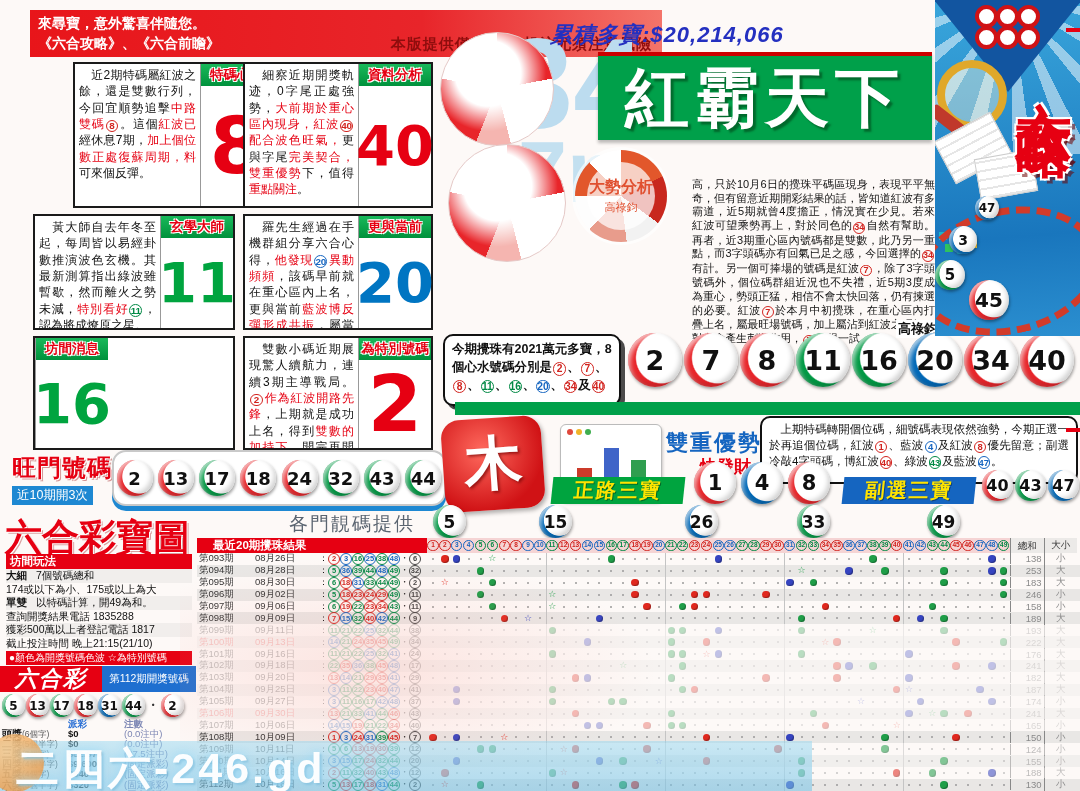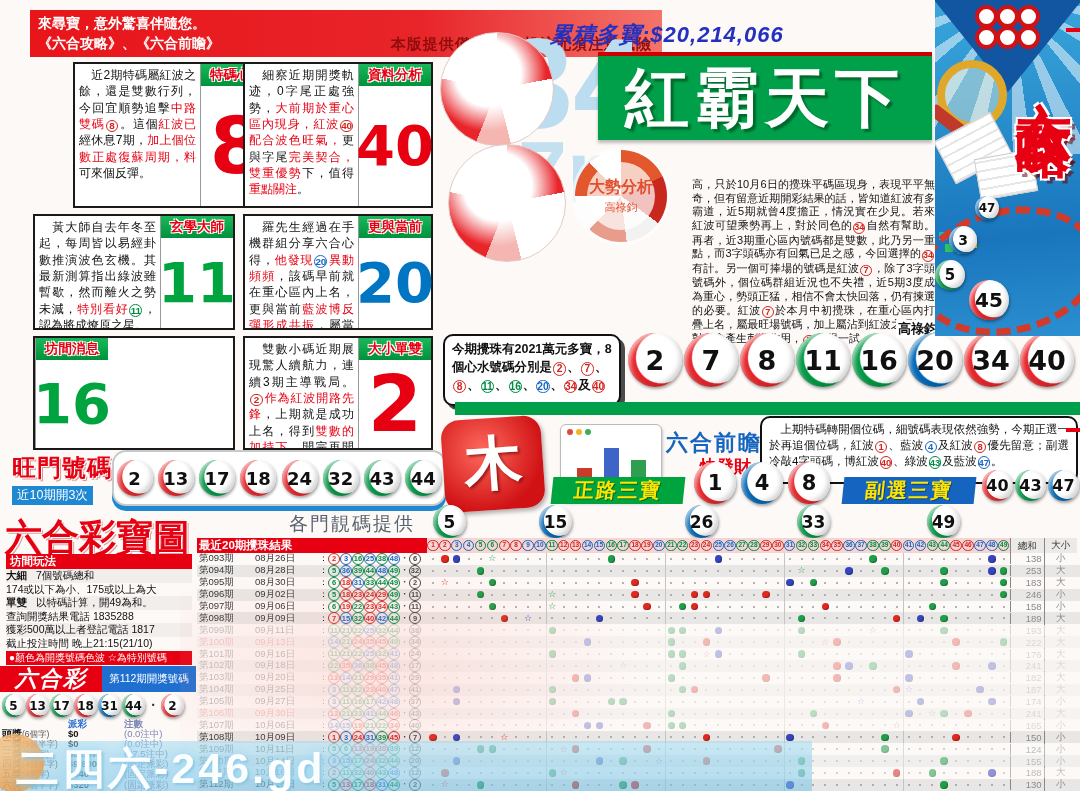--- a/index.html
+++ b/index.html
@@ -155,21 +155,21 @@
   .prow .pp{width:56px;flex:0 0 auto;font-weight:bold;}
   .prow .pu{flex:1;color:#7c86b4;white-space:nowrap;}
   .prow.phead{color:#2a6fd4;font-weight:bold;}
 
   
   .chart{position:absolute;left:197px;top:505px;width:883px;height:286px;}
   .c-provide{position:absolute;left:92px;top:6px;font-size:19px;color:#5a6470;letter-spacing:2px;}
   #c-door .ball{position:absolute;}
   .c-header{position:absolute;left:0;top:33px;height:15px;display:flex;width:100%;}
   .c-htitle{width:230px;flex:0 0 auto;background:#e60012;color:#fff;font-weight:bold;font-size:11.5px;line-height:15px;
-    padding-left:2px;box-sizing:border-box;}
+    padding-left:16px;box-sizing:border-box;}
   #c-hnums{display:flex;background:#f5d4d4;}
   .c-hcell{width:11.9px;display:flex;align-items:center;justify-content:center;flex:0 0 auto;}
   .c-hcell .cn{width:9.5px;height:9.5px;font-size:6.5px;margin:0;border-width:1px;}
   .c-hsum,.c-hsize{background:#eceae8;font-size:9.5px;line-height:15px;text-align:center;flex:0 0 auto;color:#333;border-left:1px solid #888;box-sizing:border-box;}
   .c-hsum{width:34px;}.c-hsize{width:33px;font-family:Liberation Mono, monospace;}
   #c-rows{position:absolute;left:0;top:48px;width:100%;}
   .c-row{display:flex;height:11.9px;align-items:center;font-size:9.5px;}
   .c-row:nth-child(even){background:#e9e7e5;}
   .c-period{width:58px;flex:0 0 auto;white-space:nowrap;padding-left:2px;box-sizing:border-box;color:#333;}
   .c-date{width:64px;flex:0 0 auto;white-space:nowrap;color:#333;}
@@ -241,21 +241,21 @@
       </div>
       <div class="tip" style="left: 0px; top: 274px; width: 202px; height: 114px;">
         <div class="tip-side">
           <div class="tip-label">坊間消息</div>
           <div class="tip-num num-green" style="font-size: 56px;">16</div>
         </div>
       </div>
       <div class="tip" style="left: 210px; top: 274px; width: 190px; height: 114px;">
         <div class="tip-text"><span class="">　雙數小碼近期展現驚人續航力，連續3期主導戰局。</span><span class="r"><span class="cn c-red">2</span>作為紅波開路先鋒</span><span class="">，上期就是成功上名，得到</span><span class="r">雙數的加持下</span><span class="">，開完再開絕不為奇。</span></div>
         <div class="tip-side">
-          <div class="tip-label">大小單雙</div>
+          <div class="tip-label">為特別號碼</div>
           <div class="tip-num num-red" style="font-size: 78px;">2</div>
         </div>
       </div>
     </div>
 
   <div class="hot">
     <div class="hot-title">旺門號碼</div>
     <div class="hot-sub">近10期開3次</div>
     <div class="hot-balls" id="hot-balls">
         <span class="ball red" style="height: 36px; width: 36px; font-size: 18px;">2</span>
@@ -319,21 +319,21 @@
         <div class="wcol">
           <div class="wbar" style="height: 34px; background: rgb(63, 100, 200);"></div>
           <div class="wbase"></div>
         </div>
         <div class="wcol">
           <div class="wbar" style="height: 22px; background: rgb(47, 158, 79);"></div>
           <div class="wbase"></div>
         </div>
       </div>
   </div>
-  <div class="lucky-title">六合前瞻</div>
+  <div class="lucky-title">雙重優勢</div>
   <div class="lucky-sub">快發財</div>
   <div class="lucky-note">　上期特碼轉開個位碼，細號碼表現依然強勢，今期正選一於再追個位碼，紅波<span class="cn c-red">1</span>、藍波<span class="cn c-blue">4</span>及紅波<span class="cn c-red">8</span>優先留意；副選冷敲4字頭碼，博紅波<span class="cn c-red">40</span>、綠波<span class="cn c-green">43</span>及藍波<span class="cn c-blue">47</span>。</div>
 
   <div class="t-label" id="t-primary">正路三寶</div>
   <div id="t-balls1">
       <span class="ball red" style="height: 42px; width: 42px; font-size: 21px;">1</span>
       <span class="ball blue" style="height: 42px; width: 42px; font-size: 21px;">4</span>
       <span class="ball red" style="height: 42px; width: 42px; font-size: 21px;">8</span>
     </div>
   <div class="t-label" id="t-secondary">副選三寶</div>

